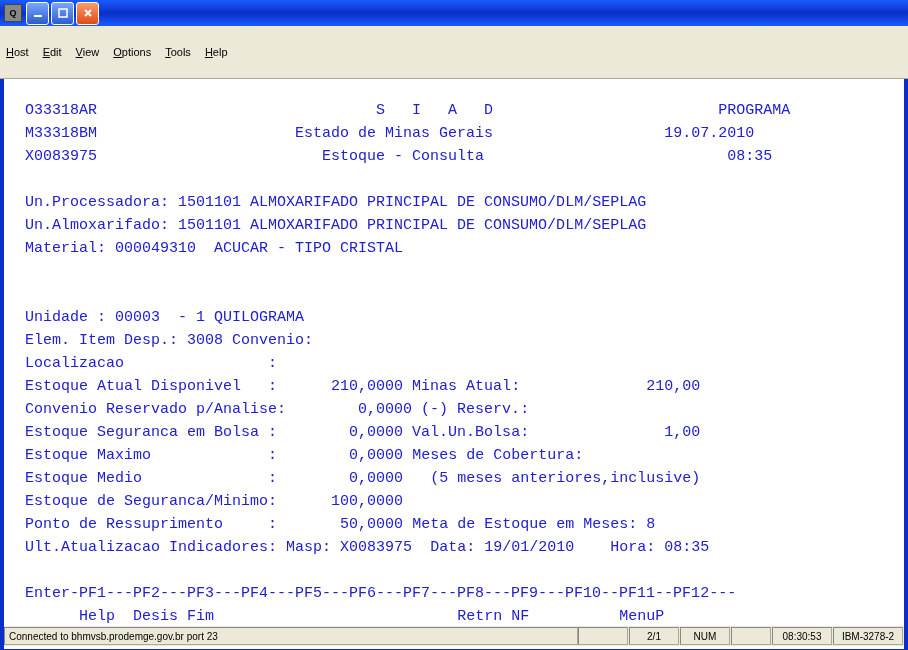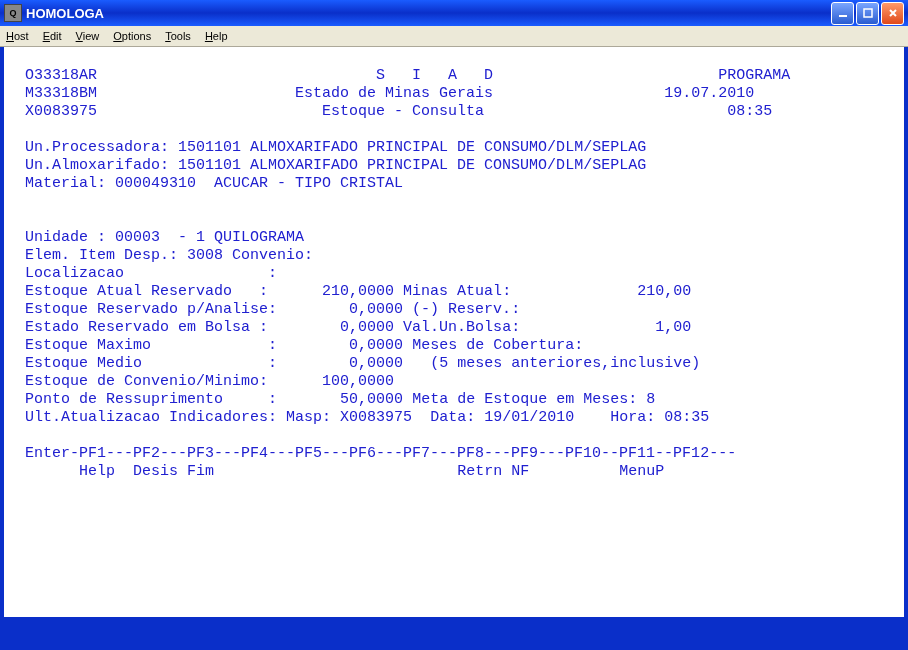--- a/index.html
+++ b/index.html
@@ -4,40 +4,39 @@
 <style>
   html,body{margin:0;padding:0;font-family:Tahoma,Arial,sans-serif;font-size:11px;background:#0a2fc9;}
   .window{width:908px;height:650px;background:#0a2fc9;position:relative;}
   .titlebar{height:26px;background:linear-gradient(to bottom,#1a5cff 0%,#0a2fc9 50%,#1a5cff 100%);display:flex;align-items:center;padding:0 4px;color:#fff;font-weight:bold;font-size:13px;}
   .titlebar .icon{width:16px;height:16px;background:#888;border:1px solid #444;margin-right:4px;display:flex;align-items:center;justify-content:center;font-size:9px;color:#000;}
   .titlebar .title{flex:1;}
   .winbtns{display:flex;gap:2px;}
   .winbtn{width:21px;height:21px;border-radius:3px;border:1px solid #fff;display:flex;align-items:center;justify-content:center;font-weight:bold;font-size:12px;cursor:pointer;}
   .winbtn.min,.winbtn.max{background:linear-gradient(to bottom,#7aa6ff,#2a5cd0);color:#fff;}
   .winbtn.close{background:linear-gradient(to bottom,#ff9a6a,#e04a1a);color:#fff;}
-  .menubar{height:20px;background:#ece9d8;border-bottom:1px solid #aca899;display:flex;align-items:center;padding:0 6px;gap:14px;font-size:11px;color:#000;}
+  .menubar{height:20px;background:#ece9d8;border-bottom:1px solid #aca899;display:flex;align-items:center;padding:16px 6px;gap:14px;font-size:11px;color:#000;}
   .menubar span{cursor:pointer;}
   .menubar span u{text-decoration:underline;}
   .terminal{background:#fff;margin:0 4px;height:570px;padding:20px 12px;box-sizing:border-box;overflow:hidden;}
-  .terminal pre{margin:0;font-family:"Courier New",monospace;font-size:15px;line-height:18px;color:#2020d0;white-space:pre;}
+  .terminal pre{margin:0;font-family:"Courier New",monospace;font-size:15px;line-height:23px;color:#2020d0;white-space:pre;}
   .statusbar{position:absolute;bottom:4px;left:4px;right:4px;height:20px;background:#ece9d8;border-top:1px solid #fff;display:flex;align-items:center;font-size:10px;color:#000;}
   .statusbar .cell{border:1px solid #aca899;border-top-color:#888;border-left-color:#888;height:16px;padding:0 4px;display:flex;align-items:center;margin-right:1px;}
   .statusbar .conn{flex:1;border:1px solid #aca899;border-top-color:#888;border-left-color:#888;height:16px;padding:0 4px;display:flex;align-items:center;}
   .statusbar .spacer{width:40px;}
 </style>
 </head>
 <body>
 
 <div class="window">
 
   <div class="titlebar">
     <div class="icon">
         <span>Q</span>
       </div>
-    <div class="title">HOMOLOGA</div>
     <div class="winbtns">
       <div class="winbtn min">
         <svg width="10" height="10" viewBox="0 0 10 10">
             <rect x="1" y="7" width="8" height="2" fill="#fff"></rect>
           </svg>
       </div>
       <div class="winbtn max">
         <svg width="10" height="10" viewBox="0 0 10 10">
             <rect x="1" y="1" width="8" height="8" fill="none" stroke="#fff" stroke-width="1.5"></rect>
           </svg>
@@ -65,27 +64,36 @@
  <span>X0083975</span>                         <span>Estoque - Consulta</span>                           <span>08:35</span>
 
  <span>Un.Processadora:</span> <span>1501101 ALMOXARIFADO PRINCIPAL DE CONSUMO/DLM/SEPLAG</span>
  <span>Un.Almoxarifado:</span> <span>1501101 ALMOXARIFADO PRINCIPAL DE CONSUMO/DLM/SEPLAG</span>
  <span>Material:</span> <span>000049310</span>  <span>ACUCAR - TIPO CRISTAL</span>
 
 
  <span>Unidade :</span> <span>00003  - 1 QUILOGRAMA</span>
  <span>Elem. Item Desp.:</span> <span>3008</span> <span>Convenio:</span>
  <span>Localizacao</span>                :
- <span>Estoque Atual Reservado</span>   :      <span>210,0000</span> <span>Minas Atual:</span>              <span>210,00</span>
- <span>Estoque Reservado p/Analise:</span>        <span>0,0000</span> <span>(-) Reserv.:</span>
- <span>Estado Reservado em Bolsa :</span>        <span>0,0000</span> <span>Val.Un.Bolsa:</span>               <span>1,00</span>
+ <span>Estoque Atual Disponivel</span>   :      <span>210,0000</span> <span>Minas Atual:</span>              <span>210,00</span>
+ <span>Convenio Reservado p/Analise:</span>        <span>0,0000</span> <span>(-) Reserv.:</span>
+ <span>Estoque Seguranca em Bolsa :</span>        <span>0,0000</span> <span>Val.Un.Bolsa:</span>               <span>1,00</span>
  <span>Estoque Maximo</span>             :        <span>0,0000</span> <span>Meses de Cobertura:</span>
  <span>Estoque Medio</span>              :        <span>0,0000</span>   <span>(5 meses anteriores,inclusive)</span>
- <span>Estoque de Convenio/Minimo:</span>      <span>100,0000</span>
+ <span>Estoque de Seguranca/Minimo:</span>      <span>100,0000</span>
  <span>Ponto de Ressuprimento</span>     :       <span>50,0000</span> <span>Meta de Estoque em Meses:</span> <span>8</span>
  <span>Ult.Atualizacao Indicadores:</span> <span>Masp:</span> <span>X0083975</span>  <span>Data:</span> <span>19/01/2010</span>    <span>Hora:</span> <span>08:35</span>
 
  <span>Enter-PF1---PF2---PF3---PF4---PF5---PF6---PF7---PF8---PF9---PF10--PF11--PF12---</span>
        <span>Help</span>  <span>Desis</span> <span>Fim</span>                           <span>Retrn</span> <span>NF</span>          <span>MenuP</span></pre>
   </div>
 
+  <div class="statusbar">
+    <div class="conn">Connected to bhmvsb.prodemge.gov.br port 23</div>
+    <div class="cell spacer"></div>
+    <div class="cell" style="width:40px;justify-content:center;">2/1</div>
+    <div class="cell" style="width:40px;justify-content:center;">NUM</div>
+    <div class="cell" style="width:30px;"></div>
+    <div class="cell" style="width:50px;justify-content:center;">08:30:53</div>
+    <div class="cell" style="width:60px;justify-content:center;">IBM-3278-2</div>
+  </div>
 
 </div>
 
 </body></html>

